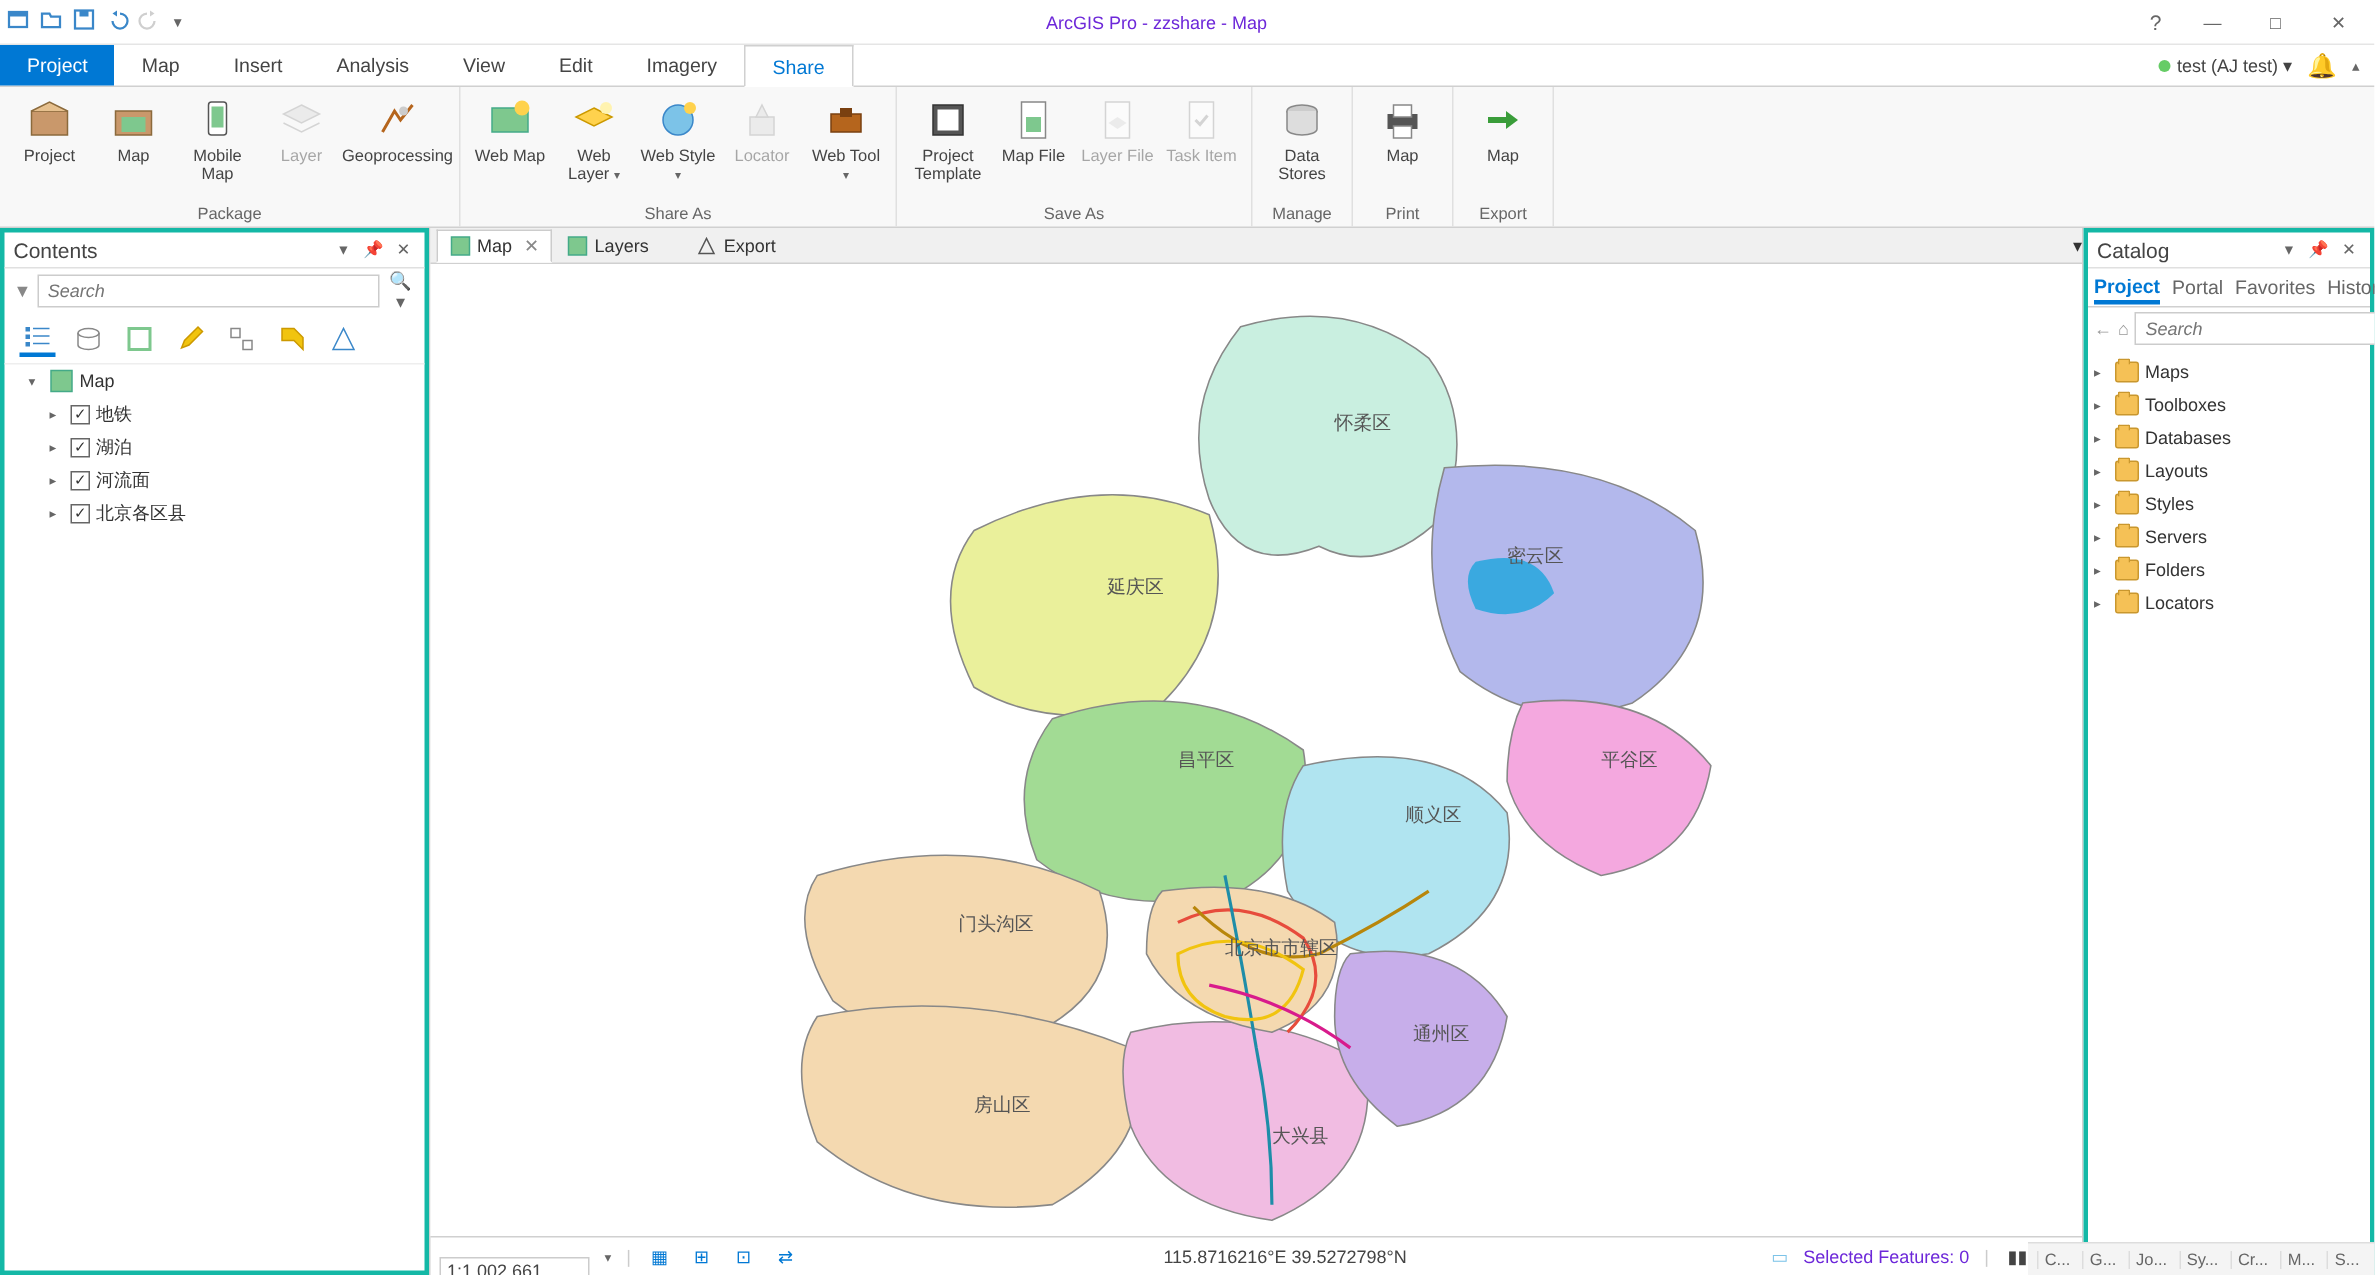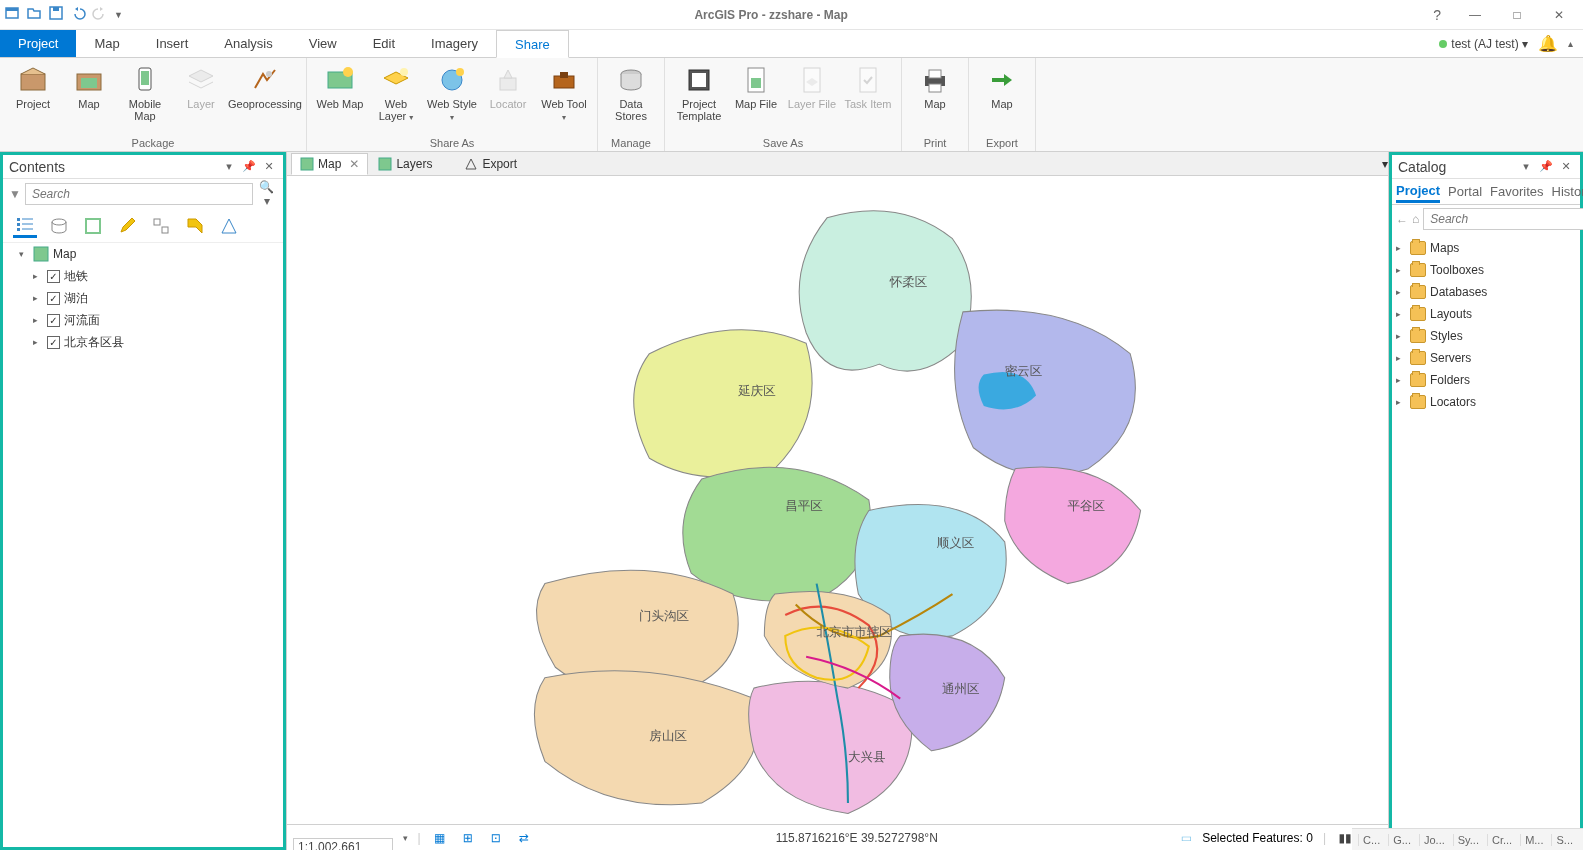--- a/index.html
+++ b/index.html
@@ -2,21 +2,21 @@
 <html><head>
 <meta charset="utf-8">
 <style>
 * { box-sizing: border-box; margin: 0; padding: 0; font-family: "Segoe UI", Tahoma, sans-serif; }
 body { width: 1583px; height: 850px; background: #fff; overflow: hidden; font-size: 12px; color: #333; }
 
 
 .titlebar { height: 30px; background: #fff; display: flex; align-items: center; padding: 0 4px; border-bottom: 1px solid #e5e5e5; }
 .titlebar .qat { display: flex; gap: 6px; align-items: center; }
 .titlebar .qat svg { width: 16px; height: 16px; }
-.titlebar .title-text { flex: 1; text-align: center; color: #737373; font-size: 12px; font-weight: bold; }
+.titlebar .title-text { flex: 1; text-align: center; color: #6d28d9; font-size: 12px; }
 .titlebar .winbtns { display: flex; gap: 2px; }
 .titlebar .winbtn { width: 40px; height: 28px; display: flex; align-items: center; justify-content: center; color: #666; }
 
 
 .ribbon-tabs { height: 28px; display: flex; align-items: stretch; border-bottom: 1px solid #d0d0d0; }
 .ribbon-tab { padding: 0 18px; display: flex; align-items: center; font-size: 13px; color: #444; cursor: pointer; }
 .ribbon-tab.project { background: #0078d4; color: #fff; }
 .ribbon-tab.active { color: #0078d4; border: 1px solid #d0d0d0; border-bottom: 1px solid #fff; margin-bottom: -1px; background: #fff; }
 .ribbon-user { margin-left: auto; display: flex; align-items: center; gap: 10px; padding-right: 10px; color: #444; }
 .ribbon-user .dot { width:8px; height:8px; background:#6c6; border-radius:50%; display:inline-block; margin-right:4px;}
@@ -60,21 +60,21 @@
 .viewtabs { height: 24px; display: flex; align-items: center; background: #f0f0f0; border-bottom: 1px solid #d0d0d0; padding-left: 4px; gap: 2px;}
 .viewtab { height: 22px; display: flex; align-items: center; gap: 4px; padding: 0 8px; font-size: 12px; cursor: pointer; }
 .viewtab.active { background: #fff; border: 1px solid #ccc; border-bottom: 1px solid #fff; }
 .viewtab .vic { width:14px; height:14px; }
 .map-canvas { flex: 1; position: relative; background: #fff; overflow: hidden; }
 .map-canvas svg { width: 100%; height: 100%; }
 .map-status { height: 26px; border-top: 1px solid #d0d0d0; display: flex; align-items: center; padding: 0 6px; gap: 10px; font-size: 12px; color: #444; }
 .map-status .scale { border: 1px solid #ccc; padding: 1px 4px; width: 100px; margin-top: 19px; }
 .map-status .sbtn { width:18px; height:18px; display:flex; align-items:center; justify-content:center; color:#0078d4; cursor:pointer;}
 .map-status .coords { flex: 1; text-align: center; }
-.map-status .selinfo { color: #000000; }
+.map-status .selinfo { color: #6d28d9; }
 .map-region-label { font-size: 12px; fill: #555; font-family: "Microsoft YaHei", sans-serif; }
 
 
 .catalog { width: 194px; }
 .catalog .cat-tabs { display: flex; height: 26px; border-bottom: 1px solid #d0d0d0; align-items: center; padding: 0 4px; gap: 8px;}
 .catalog .cat-tab { font-size: 13px; color: #666; cursor: pointer; padding: 2px 0;}
 .catalog .cat-tab.active { color: #0078d4; font-weight: bold; border-bottom: 3px solid #0078d4; }
 .catalog .cat-search { height: 28px; display: flex; align-items: center; padding: 2px 4px; gap: 4px; }
 .catalog .cat-search .navbtn { width:20px; height:20px; color:#999; display:flex;align-items:center;justify-content:center; cursor:pointer;}
 .catalog .cat-search input { flex:1; height:22px; border:1px solid #ccc; padding:0 6px; font-style:italic; color:#888; font-size:12px;}
@@ -237,72 +237,72 @@
               <rect x="12" y="8" width="8" height="6" fill="#7a4010"></rect>
             </svg>
           </div>
           <div class="lbl"><span>Web Tool</span> <span class="dd">▾</span></div>
         </div>
     </div>
     <div class="label">Share As</div>
   </div>
   <div class="ribbon-group">
     <div class="tools">
+      <div class="ribbon-btn" style="width:56px">
+          <div class="ic">
+            <svg class="ic-box" viewBox="0 0 32 32">
+              <rect x="6" y="6" width="20" height="20" fill="#555" stroke="#333"></rect>
+              <rect x="9" y="9" width="14" height="14" fill="#fff"></rect>
+            </svg>
+          </div>
+          <div class="lbl">Project Template</div>
+        </div>
+      <div class="ribbon-btn">
+          <div class="ic">
+            <svg class="ic-box" viewBox="0 0 32 32">
+              <rect x="8" y="4" width="16" height="24" fill="#fff" stroke="#888"></rect>
+              <rect x="11" y="14" width="10" height="10" fill="#7ec88e"></rect>
+            </svg>
+          </div>
+          <div class="lbl">Map File</div>
+        </div>
+      <div class="ribbon-btn disabled">
+          <div class="ic">
+            <svg class="ic-box" viewBox="0 0 32 32">
+              <rect x="8" y="4" width="16" height="24" fill="#fff" stroke="#aaa"></rect>
+              <path d="M16 14l6 4-6 4-6-4z" fill="#ddd"></path>
+            </svg>
+          </div>
+          <div class="lbl">Layer File</div>
+        </div>
+      <div class="ribbon-btn disabled">
+          <div class="ic">
+            <svg class="ic-box" viewBox="0 0 32 32">
+              <rect x="8" y="4" width="16" height="24" fill="#fff" stroke="#aaa"></rect>
+              <path d="M12 16l3 3 5-6" fill="none" stroke="#aaa" stroke-width="2"></path>
+            </svg>
+          </div>
+          <div class="lbl">Task Item</div>
+        </div>
+    </div>
+    <div class="label">Save As</div>
+  </div>
+  <div class="ribbon-group">
+    <div class="tools">
         <div class="ribbon-btn">
           <div class="ic">
             <svg class="ic-box" viewBox="0 0 32 32">
               <ellipse cx="16" cy="10" rx="10" ry="4" fill="#ccc" stroke="#888"></ellipse>
               <path d="M6 10v12a10 4 0 0 0 20 0V10" fill="#ddd" stroke="#888"></path>
             </svg>
           </div>
           <div class="lbl">Data Stores</div>
         </div>
       </div>
     <div class="label">Manage</div>
-  </div>
-  <div class="ribbon-group">
-    <div class="tools">
-      <div class="ribbon-btn" style="width:56px">
-          <div class="ic">
-            <svg class="ic-box" viewBox="0 0 32 32">
-              <rect x="6" y="6" width="20" height="20" fill="#555" stroke="#333"></rect>
-              <rect x="9" y="9" width="14" height="14" fill="#fff"></rect>
-            </svg>
-          </div>
-          <div class="lbl">Project Template</div>
-        </div>
-      <div class="ribbon-btn">
-          <div class="ic">
-            <svg class="ic-box" viewBox="0 0 32 32">
-              <rect x="8" y="4" width="16" height="24" fill="#fff" stroke="#888"></rect>
-              <rect x="11" y="14" width="10" height="10" fill="#7ec88e"></rect>
-            </svg>
-          </div>
-          <div class="lbl">Map File</div>
-        </div>
-      <div class="ribbon-btn disabled">
-          <div class="ic">
-            <svg class="ic-box" viewBox="0 0 32 32">
-              <rect x="8" y="4" width="16" height="24" fill="#fff" stroke="#aaa"></rect>
-              <path d="M16 14l6 4-6 4-6-4z" fill="#ddd"></path>
-            </svg>
-          </div>
-          <div class="lbl">Layer File</div>
-        </div>
-      <div class="ribbon-btn disabled">
-          <div class="ic">
-            <svg class="ic-box" viewBox="0 0 32 32">
-              <rect x="8" y="4" width="16" height="24" fill="#fff" stroke="#aaa"></rect>
-              <path d="M12 16l3 3 5-6" fill="none" stroke="#aaa" stroke-width="2"></path>
-            </svg>
-          </div>
-          <div class="lbl">Task Item</div>
-        </div>
-    </div>
-    <div class="label">Save As</div>
   </div>
   <div class="ribbon-group">
     <div class="tools">
         <div class="ribbon-btn">
           <div class="ic">
             <svg class="ic-box" viewBox="0 0 32 32">
               <rect x="6" y="12" width="20" height="10" fill="#555"></rect>
               <rect x="10" y="6" width="12" height="8" fill="#fff" stroke="#888"></rect>
               <rect x="10" y="20" width="12" height="8" fill="#fff" stroke="#888"></rect>
             </svg>

